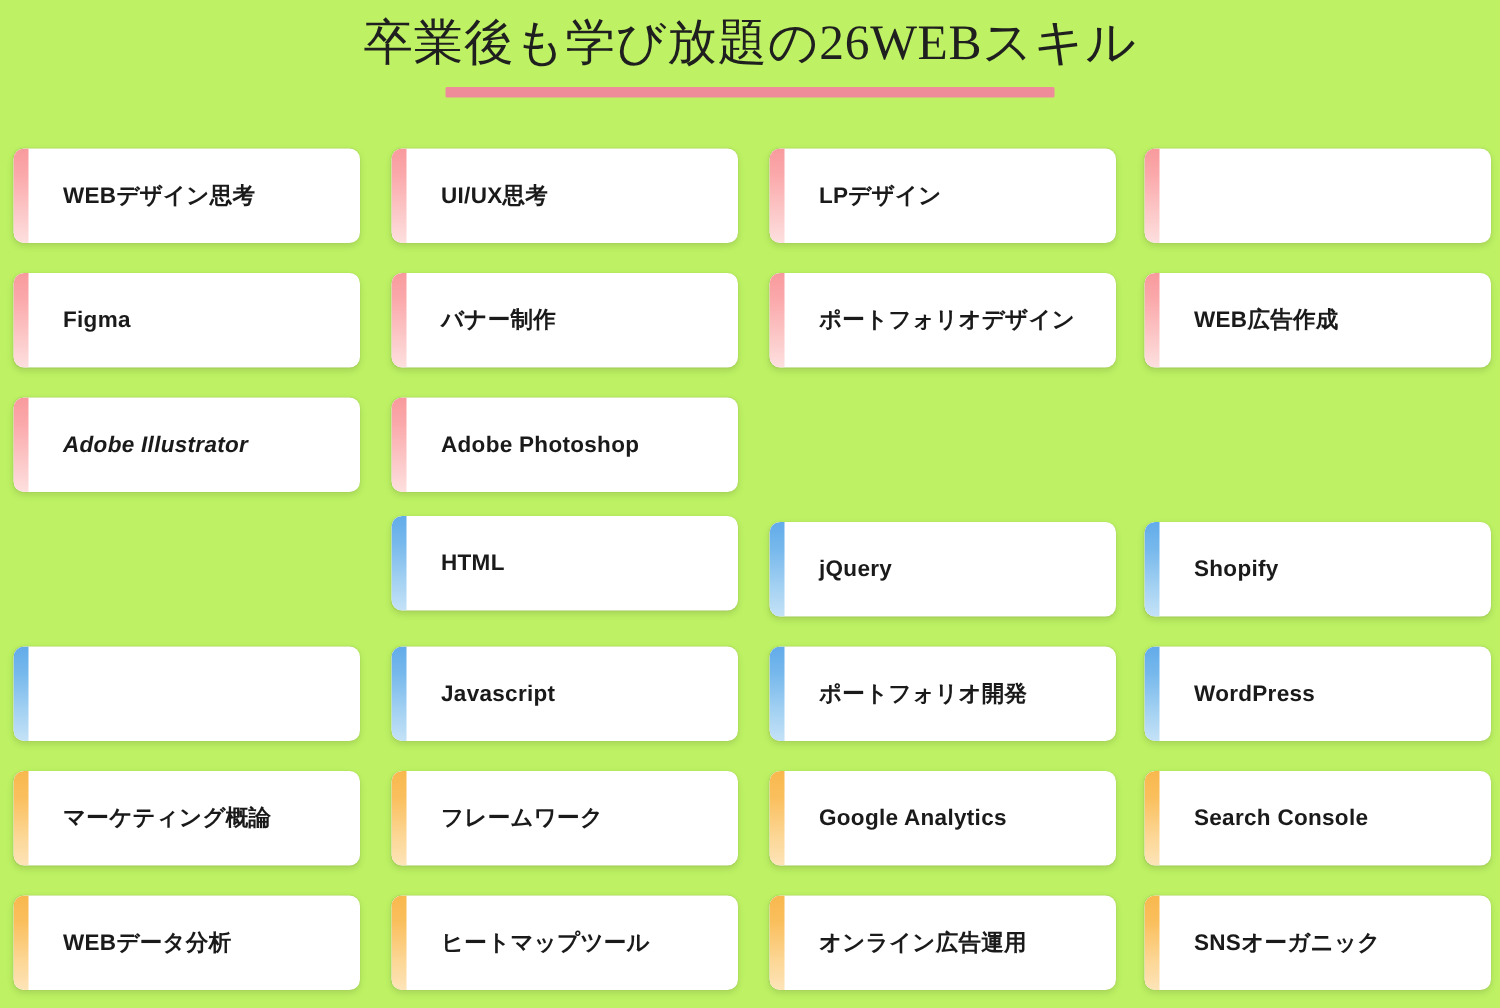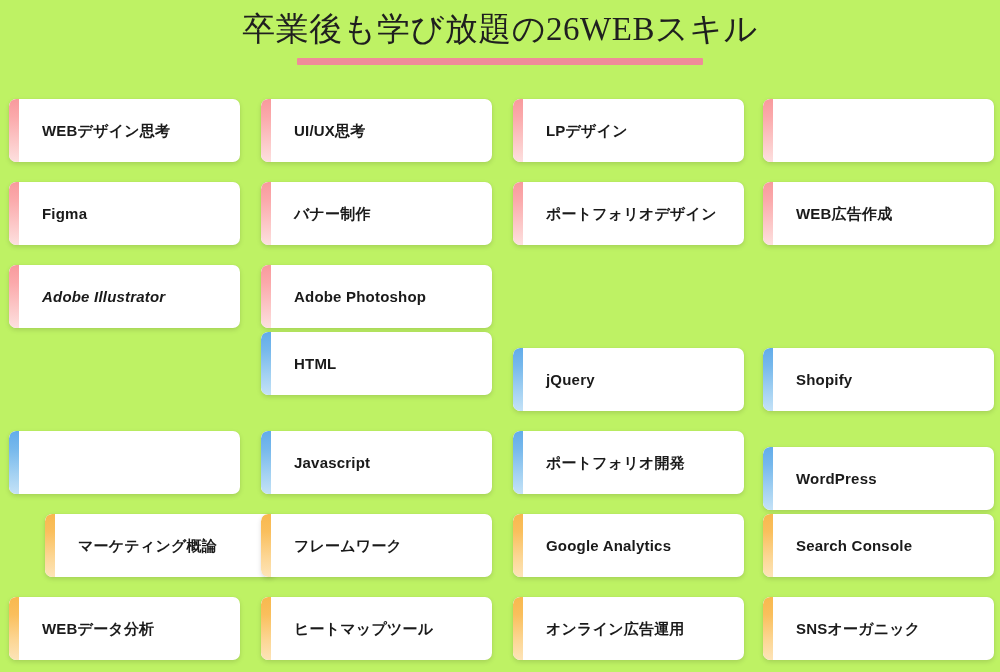--- a/index.html
+++ b/index.html
@@ -148,21 +148,21 @@
         <span class="card-label">WEB広告作成</span>
       </div>
       <div class="card accent-pink" style="left: 9px; top: 175px; font-style: italic;">
         <span class="card-accent"></span>
         <span class="card-label">Adobe Illustrator</span>
       </div>
       <div class="card accent-pink" style="left: 261px; top: 175px;">
         <span class="card-accent"></span>
         <span class="card-label">Adobe Photoshop</span>
       </div>
-      <div class="card accent-blue" style="left: 261px; top: 242px;">
+      <div class="card accent-blue" style="left: 261px; top: 254px;">
         <span class="card-accent"></span>
         <span class="card-label">HTML</span>
       </div>
       <div class="card accent-blue" style="left: 513px; top: 258px;">
         <span class="card-accent"></span>
         <span class="card-label">jQuery</span>
       </div>
       <div class="card accent-blue" style="left: 763px; top: 258px;">
         <span class="card-accent"></span>
         <span class="card-label">Shopify</span>
@@ -171,25 +171,25 @@
         <span class="card-accent"></span>
       </div>
       <div class="card accent-blue" style="left: 261px; top: 341px;">
         <span class="card-accent"></span>
         <span class="card-label">Javascript</span>
       </div>
       <div class="card accent-blue" style="left: 513px; top: 341px;">
         <span class="card-accent"></span>
         <span class="card-label">ポートフォリオ開発</span>
       </div>
-      <div class="card accent-blue" style="left: 763px; top: 357px; padding-left: 36px;">
+      <div class="card accent-blue" style="left: 763px; top: 341px; padding-left: 36px;">
         <span class="card-accent"></span>
         <span class="card-label">WordPress</span>
       </div>
-      <div class="card accent-orange" style="left: 9px; top: 424px; margin-left: 36px;">
+      <div class="card accent-orange" style="left: 9px; top: 424px;">
         <span class="card-accent"></span>
         <span class="card-label">マーケティング概論</span>
       </div>
       <div class="card accent-orange" style="left: 261px; top: 424px;">
         <span class="card-accent"></span>
         <span class="card-label">フレームワーク</span>
       </div>
       <div class="card accent-orange" style="left: 513px; top: 424px;">
         <span class="card-accent"></span>
         <span class="card-label">Google Analytics</span>

